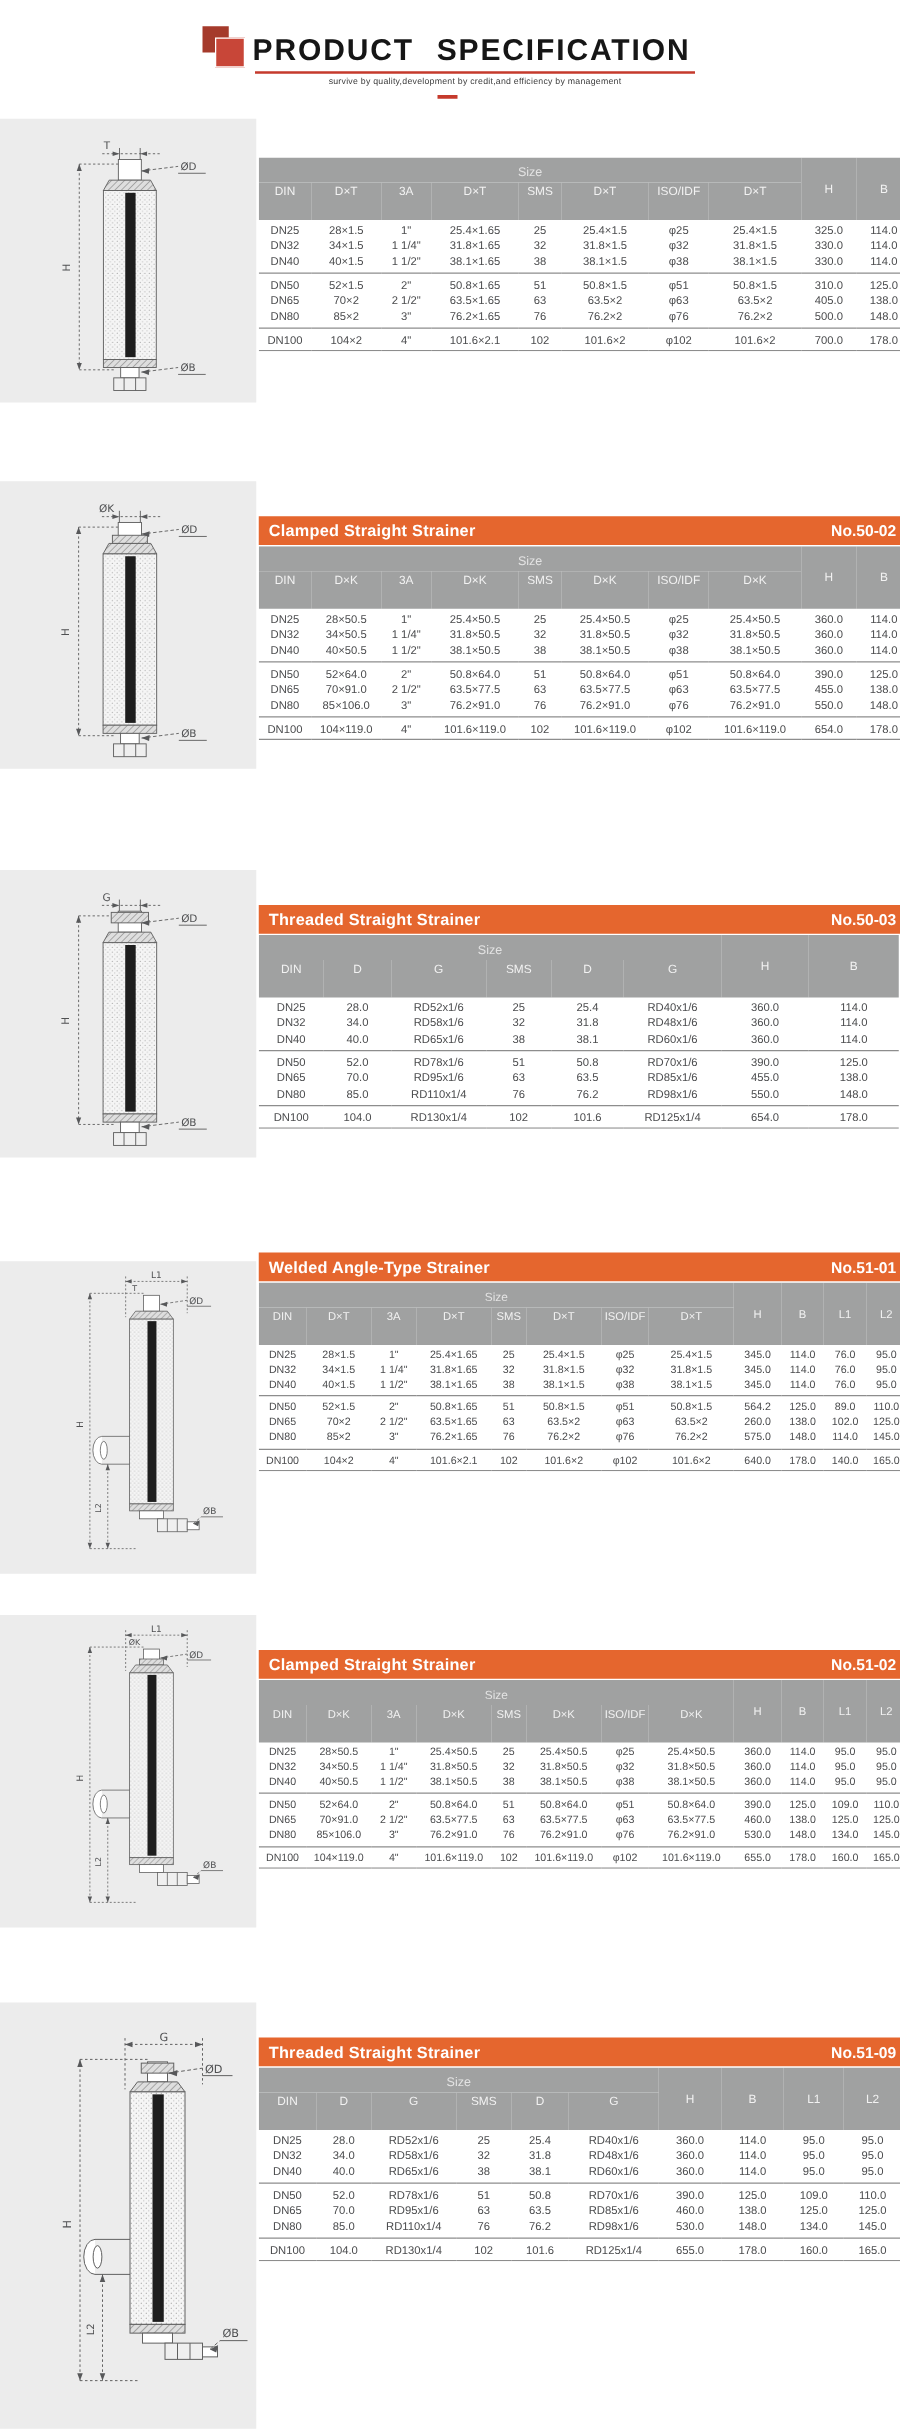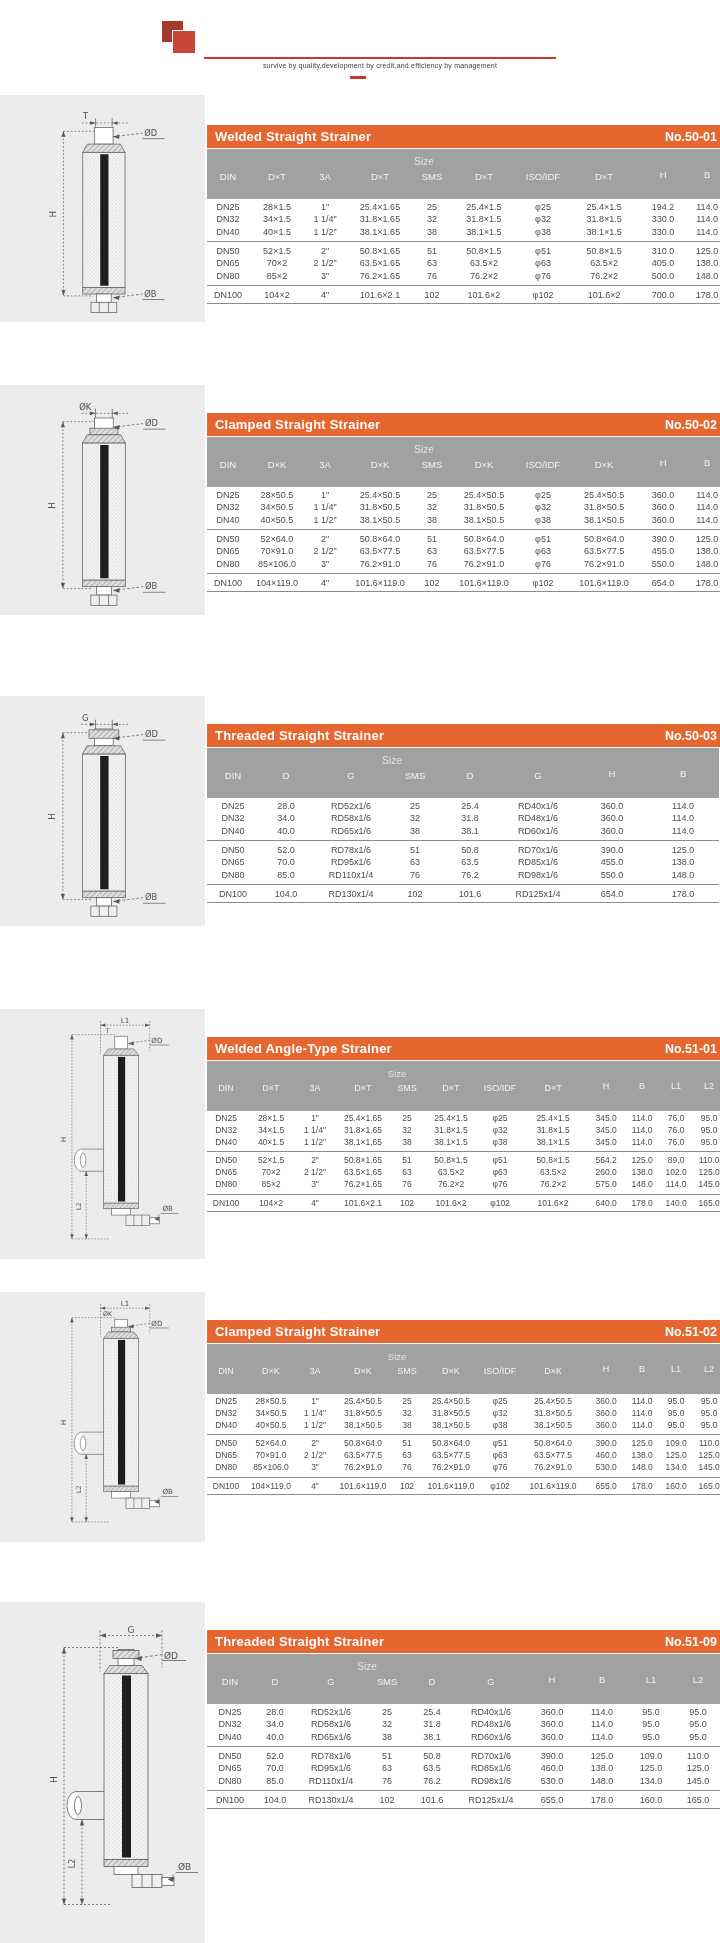--- a/index.html
+++ b/index.html
@@ -45,20 +45,21 @@
   .spec tbody:last-child tr:last-child td{padding-bottom:3px}
 
   svg text{font-family:"DejaVu Sans",sans-serif}
 </style>
 </head>
 <body>
 
 <header class="hdr">
   <span class="sq1"></span>
   <span class="sq2"></span>
+  <div class="h-title">PRODUCT SPECIFICATION</div>
   <div class="redline"></div>
   <div class="h-sub">survive by quality,development by credit,and efficiency by management</div>
   <div class="reddash"></div>
 </header>
 
 <div id="sections">
     <div class="panel" style="top: 95px; height: 227px;">
       <svg width="205" height="217" viewBox="0 0 205 236" preserveAspectRatio="xMidYMid meet" style="display:block;margin:5px auto 0">
   <defs>
     <pattern id="hp0" width="4" height="4" patternUnits="userSpaceOnUse" patternTransform="rotate(45)">
@@ -103,24 +104,20 @@
   </g>
   <g font-size="9" fill="#4f5052">
     <text x="84" y="21" text-anchor="middle">T</text>
     <text x="148" y="39">ØD</text>
     <text x="52" y="124" transform="rotate(-90 52 124)" text-anchor="middle">H</text>
     <text x="148" y="214">ØB</text>
   </g>
       </svg>
     </div>
     <div class="tblock" style="top: 125px;">
-      <div class="titlebar">
-        <span class="ttl">Welded Straight Strainer</span>
-        <span class="code">No.50-01</span>
-      </div>
       <div class="twrap">
         <table class="spec" style="width:522px">
           <colgroup>
             <col style="width:42px">
             <col style="width:56px">
             <col style="width:40px">
             <col style="width:70px">
             <col style="width:34px">
             <col style="width:70px">
             <col style="width:48px">
@@ -148,21 +145,21 @@
           <tbody>
             <tr>
               <td>DN25</td>
               <td>28×1.5</td>
               <td>1"</td>
               <td>25.4×1.65</td>
               <td>25</td>
               <td>25.4×1.5</td>
               <td>φ25</td>
               <td>25.4×1.5</td>
-              <td>194.2</td>
+              <td>325.0</td>
               <td>114.0</td>
             </tr>
             <tr>
               <td>DN32</td>
               <td>34×1.5</td>
               <td>1 1/4"</td>
               <td>31.8×1.65</td>
               <td>32</td>
               <td>31.8×1.5</td>
               <td>φ32</td>
@@ -634,21 +631,21 @@
   <g font-size="9" fill="#4f5052">
     <text x="131" y="11" text-anchor="middle">L1</text>
     <text x="109" y="24" text-anchor="middle" font-size="8">T</text>
     <text x="164" y="37">ØD</text>
     <text x="57" y="158" transform="rotate(-90 57 158)" text-anchor="middle">H</text>
     <text x="75" y="242" transform="rotate(-90 75 242)" text-anchor="middle" font-size="8">L2</text>
     <text x="178" y="248">ØB</text>
   </g>
       </svg>
     </div>
-    <div class="tblock" style="top: 1037px;">
+    <div class="tblock" style="top: 1002px;">
       <div class="titlebar">
         <span class="ttl">Welded Angle-Type Strainer</span>
         <span class="code">No.51-01</span>
       </div>
       <div class="twrap">
         <table class="spec wide" style="width:518px">
           <colgroup>
             <col style="width:38px">
             <col style="width:52px">
             <col style="width:36px">

